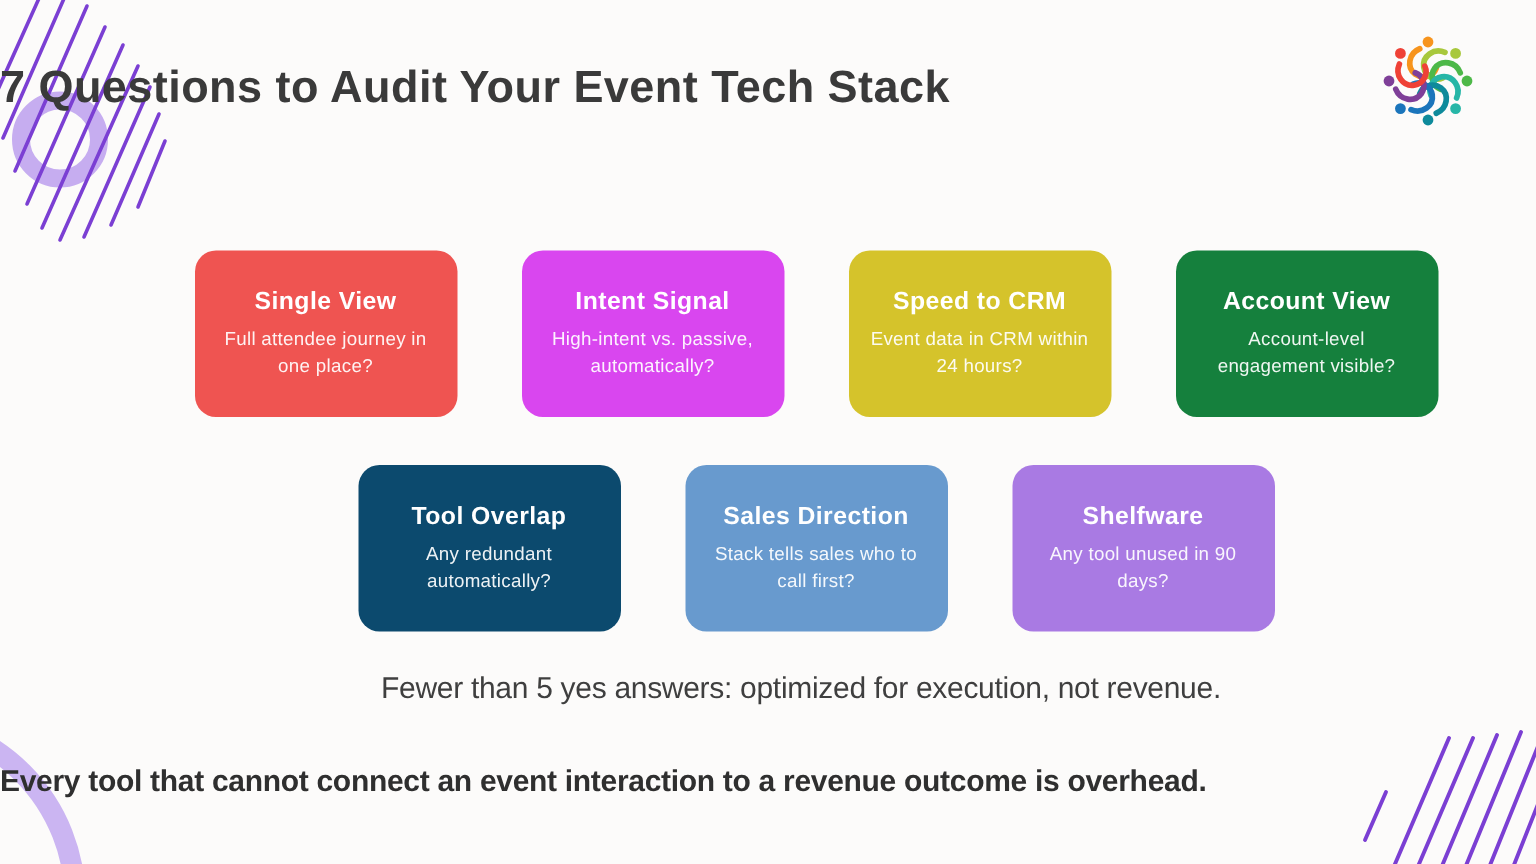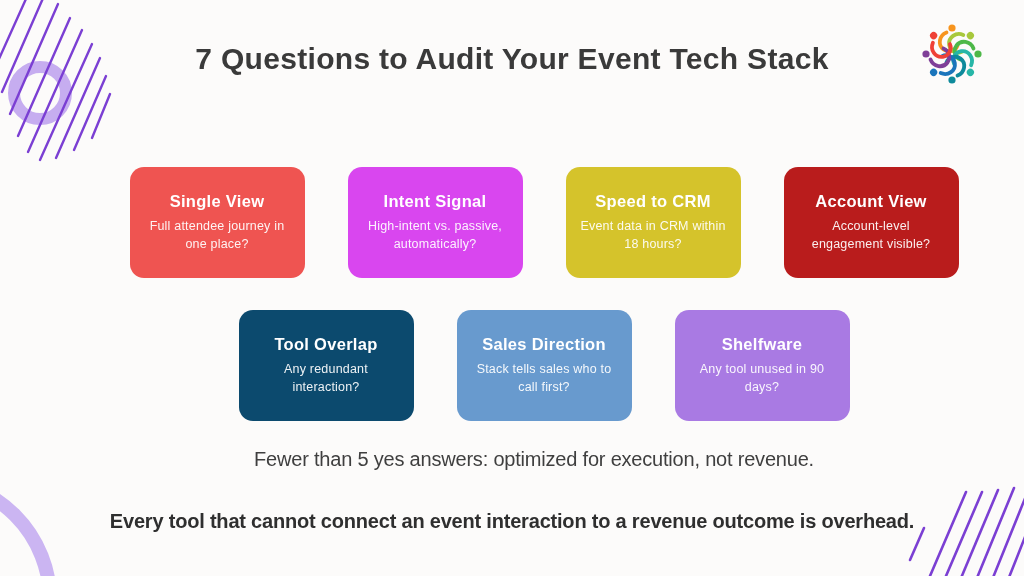--- a/index.html
+++ b/index.html
@@ -8,42 +8,42 @@
     background:#fcfbfa;
     font-family:"Liberation Sans","DejaVu Sans",sans-serif;
   }
   .decor{position:absolute;pointer-events:none;}
   #decor-top-left{left:0;top:0;}
   #decor-bottom-left{left:0;bottom:0;}
   #decor-bottom-right{right:0;bottom:0;}
   #logo{position:absolute;left:916px;top:18px;}
   .page-title{
     position:absolute;top:42px;left:0;width:100%;
-    text-align:center;font-size:30px;font-weight:bold;
+    text-align:left;font-size:30px;font-weight:bold;
     color:#3a3a3a;letter-spacing:.3px;
   }
   .card-row{
     position:absolute;left:0;width:100%;
     display:flex;justify-content:center;gap:43px;padding-left:32px;
   }
   #row-1{top:167px;}
   #row-2{top:310px;}
   .card{
     width:175px;height:111px;border-radius:14px;
     display:flex;flex-direction:column;justify-content:center;align-items:center;
     text-align:center;color:#ffffff;box-sizing:border-box;padding:0 13px;
   }
   .card-title{font-size:16.5px;font-weight:bold;letter-spacing:.3px;margin-bottom:7px;}
   .card-subtitle{font-size:12.5px;line-height:1.38;color:rgba(255,255,255,.93);letter-spacing:.2px;}
   .footer-note{
     position:absolute;top:448px;left:0;width:100%;text-align:center;
     font-size:20px;color:#3f3f3f;letter-spacing:-.2px;padding-left:22px;
   }
   .footer-conclusion{
-    position:absolute;top:510px;left:0;width:100%;text-align:center;
+    position:absolute;top:510px;left:0;width:100%;text-align:left;
     font-size:20px;font-weight:bold;color:#2f2f2f;letter-spacing:-.2px;
   }
 </style>
 </head>
 <body>
 
 <svg id="decor-top-left" class="decor" width="150" height="170" viewBox="0 0 150 170">
   <g>
     <circle cx="40" cy="93" r="26" fill="none" stroke="#c6adf0" stroke-width="12"></circle>
   </g>
@@ -119,32 +119,32 @@
   <div class="card" style="background: rgb(239, 84, 81);">
     <div class="card-title">Single View</div>
     <div class="card-subtitle">Full attendee journey in one place?</div>
   </div>
   <div class="card" style="background: #d946ef;">
     <div class="card-title">Intent Signal</div>
     <div class="card-subtitle">High-intent vs. passive, automatically?</div>
   </div>
   <div class="card" style="background: rgb(213, 195, 43);">
     <div class="card-title">Speed to CRM</div>
-    <div class="card-subtitle">Event data in CRM within 18 hours?</div>
+    <div class="card-subtitle">Event data in CRM within 24 hours?</div>
   </div>
-  <div class="card" style="background: #b91c1c;">
+  <div class="card" style="background: #15803d;">
     <div class="card-title">Account View</div>
     <div class="card-subtitle">Account-level engagement visible?</div>
   </div>
 </div>
 
 <div id="row-2" class="card-row">
   <div class="card" style="background: #0c4a6e;">
     <div class="card-title">Tool Overlap</div>
-    <div class="card-subtitle">Any redundant interaction?</div>
+    <div class="card-subtitle">Any redundant automatically?</div>
   </div>
   <div class="card" style="background: rgb(104, 154, 206);">
     <div class="card-title">Sales Direction</div>
     <div class="card-subtitle">Stack tells sales who to call first?</div>
   </div>
   <div class="card" style="background: rgb(169, 122, 227);">
     <div class="card-title">Shelfware</div>
     <div class="card-subtitle">Any tool unused in 90 days?</div>
   </div>
 </div>

